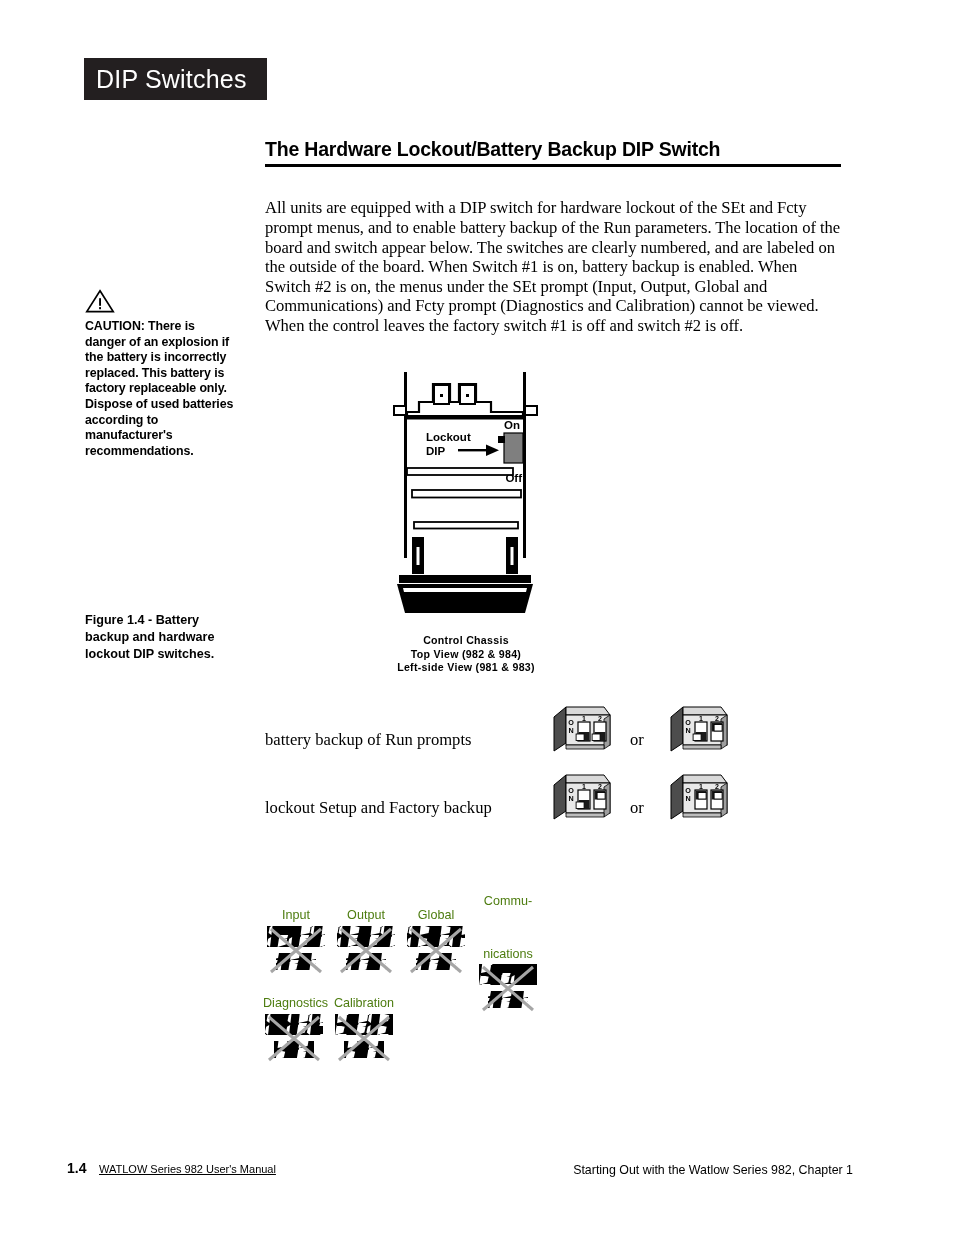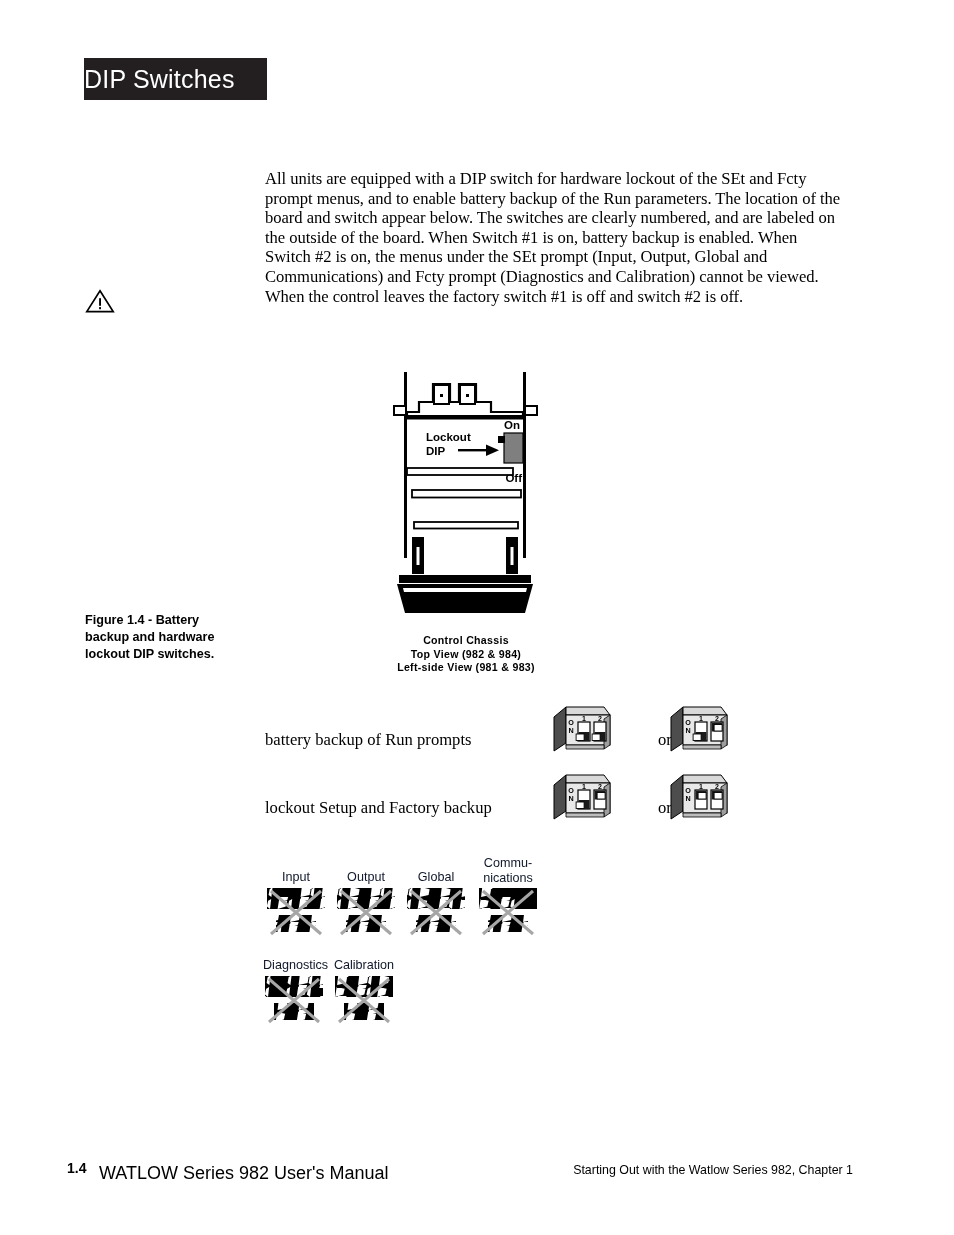--- a/index.html
+++ b/index.html
@@ -19,20 +19,21 @@
   
   #chapter-tab {
     position: absolute;
     left: 84px;
     top: 58px;
     width: 183px;
     height: 42px;
     background: #231f20;
     display: flex;
     align-items: center;
+    padding-left: 12px;
     box-sizing: border-box;
   }
   #chapter-tab .tab-label {
     font-family: "Liberation Sans", sans-serif;
     font-size: 25px;
     color: #ffffff;
     letter-spacing: 0.2px;
   }
 
   
@@ -130,21 +131,20 @@
     font-size: 16.6px;
     white-space: nowrap;
   }
   .dip-pack-a { position: absolute; left: 287px; top: 3px; }
   .dip-or {
     position: absolute;
     left: 365px;
     top: 30px;
     font-family: "Liberation Serif", serif;
     font-size: 16.6px;
-    margin-left: 28px;
   }
   .dip-pack-b { position: absolute; left: 404px; top: 3px; }
 
   
   #prompt-area-set {
     position: absolute;
     left: 265px;
     top: 870px;
     width: 300px;
   }
@@ -155,22 +155,23 @@
     width: 190px;
   }
   .prompt-group {
     position: absolute;
     text-align: center;
   }
   .prompt-title {
     font-family: "Liberation Sans", sans-serif;
     font-size: 12.6px;
     line-height: 14.5px;
-    color: #0f172a;
+    color: #4d7c0f;
     white-space: nowrap;
+    margin-top: 38px;
   }
   .prompt-stack {
     position: relative;
     width: 62px;
     height: 48px;
     margin: 3px auto 0 auto;
   }
 
   
   #footer {
@@ -183,53 +184,56 @@
   #footer-page {
     font-family: "Liberation Sans", sans-serif;
     font-weight: bold;
     font-size: 14px;
     position: absolute;
     left: 0;
     top: 0;
   }
   #footer-manual {
     font-family: "Liberation Sans", sans-serif;
-    font-size: 18px;
+    font-size: 11px;
     position: absolute;
     left: 32px;
     top: 3px;
+    text-decoration: underline;
   }
   #footer-chapter {
     font-family: "Liberation Sans", sans-serif;
     font-size: 12.4px;
     position: absolute;
     right: 0;
     top: 3px;
     text-align: left;
   }
 </style>
 </head>
 <body>
 
 <div id="chapter-tab">
   <span class="tab-label">DIP Switches</span>
 </div>
 
 <div id="main-col">
+  <div id="section-heading">The Hardware Lockout/Battery Backup DIP Switch</div>
   <div id="body-text">All units are equipped with a DIP switch for hardware lockout of the SEt and Fcty prompt menus, and to enable battery backup of the Run parameters. The location of the board and switch appear below. The switches are clearly numbered, and are labeled on the outside of the board. When Switch #1 is on, battery backup is enabled.  When Switch #2 is on, the menus under the SEt prompt (Input, Output, Global and Communications) and Fcty prompt (Diagnostics and Calibration) cannot be viewed. When the control leaves the factory switch #1 is off and switch #2 is off.</div>
 </div>
 
 <div id="caution-block">
   <span class="warning-tri">
     <svg width="30" height="24" viewBox="0 0 30 24">
       <path d="M15 1.8 L28.2 22.6 L1.8 22.6 Z" fill="none" stroke="#000" stroke-width="1.7"></path>
       <rect x="14.1" y="9.2" width="1.9" height="7.6" fill="#000"></rect>
       <rect x="14.1" y="18.1" width="1.9" height="2.1" fill="#000"></rect>
     </svg>
   </span>
+  <div id="caution-text">CAUTION: There is danger of an explosion if the battery is incorrectly replaced. This battery is factory replaceable only. Dispose of used batteries according to manufacturer's recommendations.</div>
 </div>
 
 <div id="figure-caption">Figure 1.4 - Battery backup and hardware lockout DIP switches.</div>
 
 <div id="chassis-figure">
   <svg width="160" height="255" viewBox="0 0 160 255">
 
     <rect x="18" y="0" width="3" height="186" fill="#000"></rect>
     <rect x="137" y="0" width="3" height="186" fill="#000"></rect>
 

